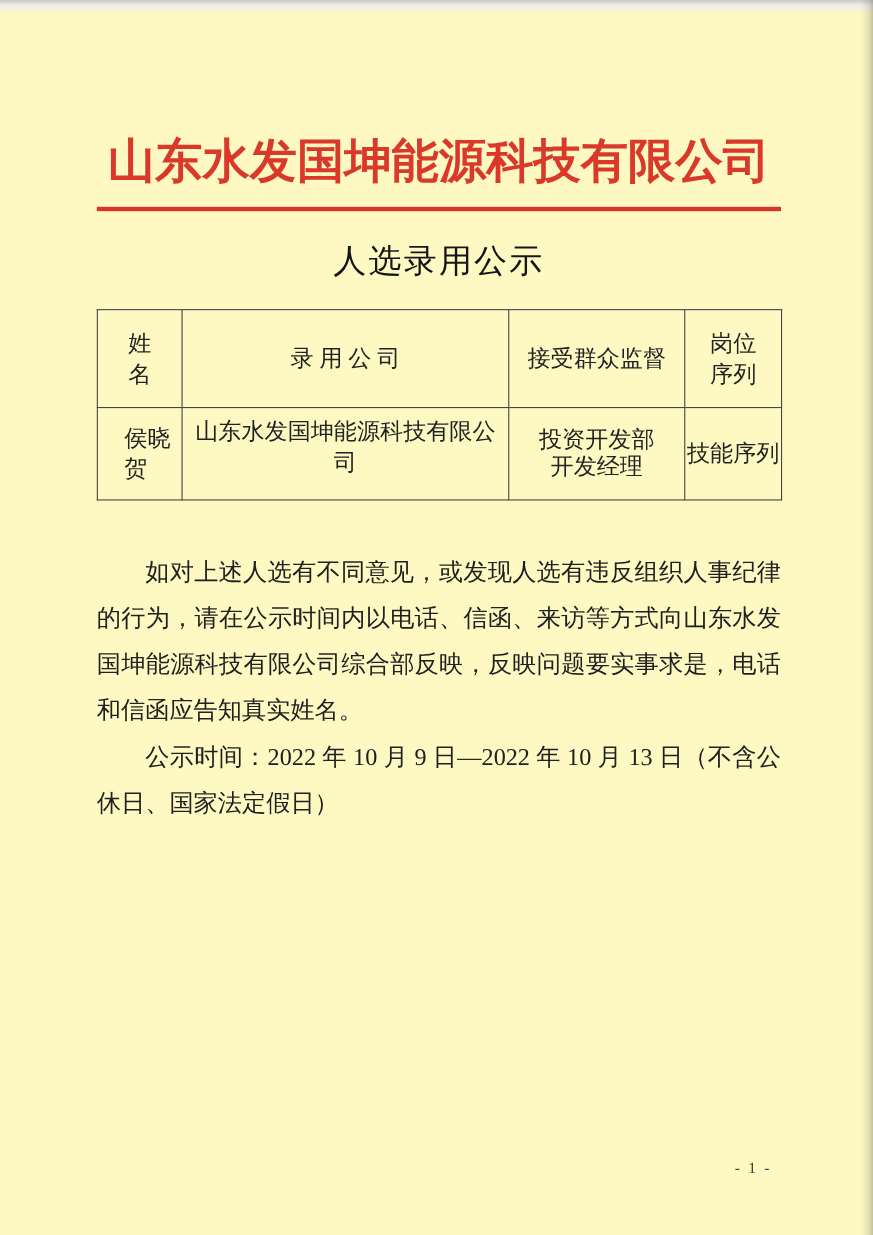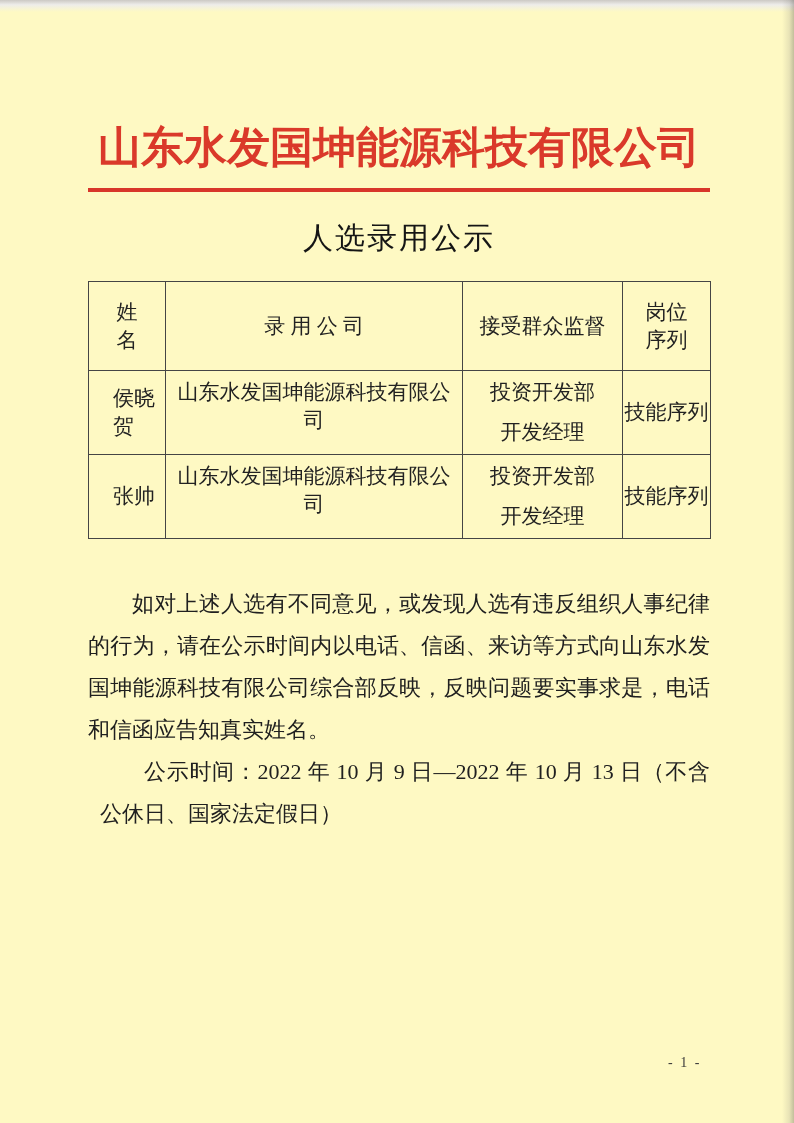--- a/index.html
+++ b/index.html
@@ -58,21 +58,21 @@
   .body-para {
     font-size: 22px;
     line-height: 42px;
     text-indent: 2em;
     text-align: justify;
     word-break: break-all;
     color: #202020;
   }
   .para-intro { margin-top: 40px; }
   .para-objection { margin-top: 44px; }
-  .para-period { margin-top: 0; margin-left: 12px; }
+  .para-period { margin-top: 0; }
   table.roster {
     margin-top: 25px;
     width: 622px;
     border-collapse: collapse;
     table-layout: fixed;
   }
   table.roster th, table.roster td {
     border: 1px solid #454545;
     font-weight: normal;
     font-size: 21px;
@@ -93,21 +93,21 @@
   td.cell-company {
     text-align: center;
     vertical-align: top;
     padding: 7px 4px 0 4px;
     font-size: 20px;
     word-break: break-all;
   }
   td.cell-position {
     text-align: center;
     vertical-align: middle;
-    line-height: 40px;
+    line-height: 25px;
     padding: 0 19px;
     word-break: break-all;
     margin-top: 10px;
   }
   td.cell-sequence {
     text-align: center;
     vertical-align: middle;
     padding: 0;
     font-family: Liberation Serif, serif;
   }
@@ -148,26 +148,20 @@
           <th>岗位序列</th>
         </tr>
       </thead>
       <tbody>
         <tr>
           <td class="cell-name">侯晓贺</td>
           <td class="cell-company">山东水发国坤能源科技有限公司</td>
           <td class="cell-position">投资开发部开发经理</td>
           <td class="cell-sequence">技能序列</td>
         </tr>
-        <tr>
-          <td class="cell-name">张帅</td>
-          <td class="cell-company">山东水发国坤能源科技有限公司</td>
-          <td class="cell-position">投资开发部开发经理</td>
-          <td class="cell-sequence">技能序列</td>
-        </tr>
       </tbody>
     </table>
 
     <p class="body-para para-objection">如对上述人选有不同意见，或发现人选有违反组织人事纪律的行为，请在公示时间内以电话、信函、来访等方式向山东水发国坤能源科技有限公司综合部反映，反映问题要实事求是，电话和信函应告知真实姓名。</p>
     <p class="body-para para-period">公示时间：2022 年 10 月 9 日—2022 年 10 月 13 日（不含公休日、国家法定假日）</p>
   </div>
 
   <div class="page-number">- 1 -</div>
 </div>
 

